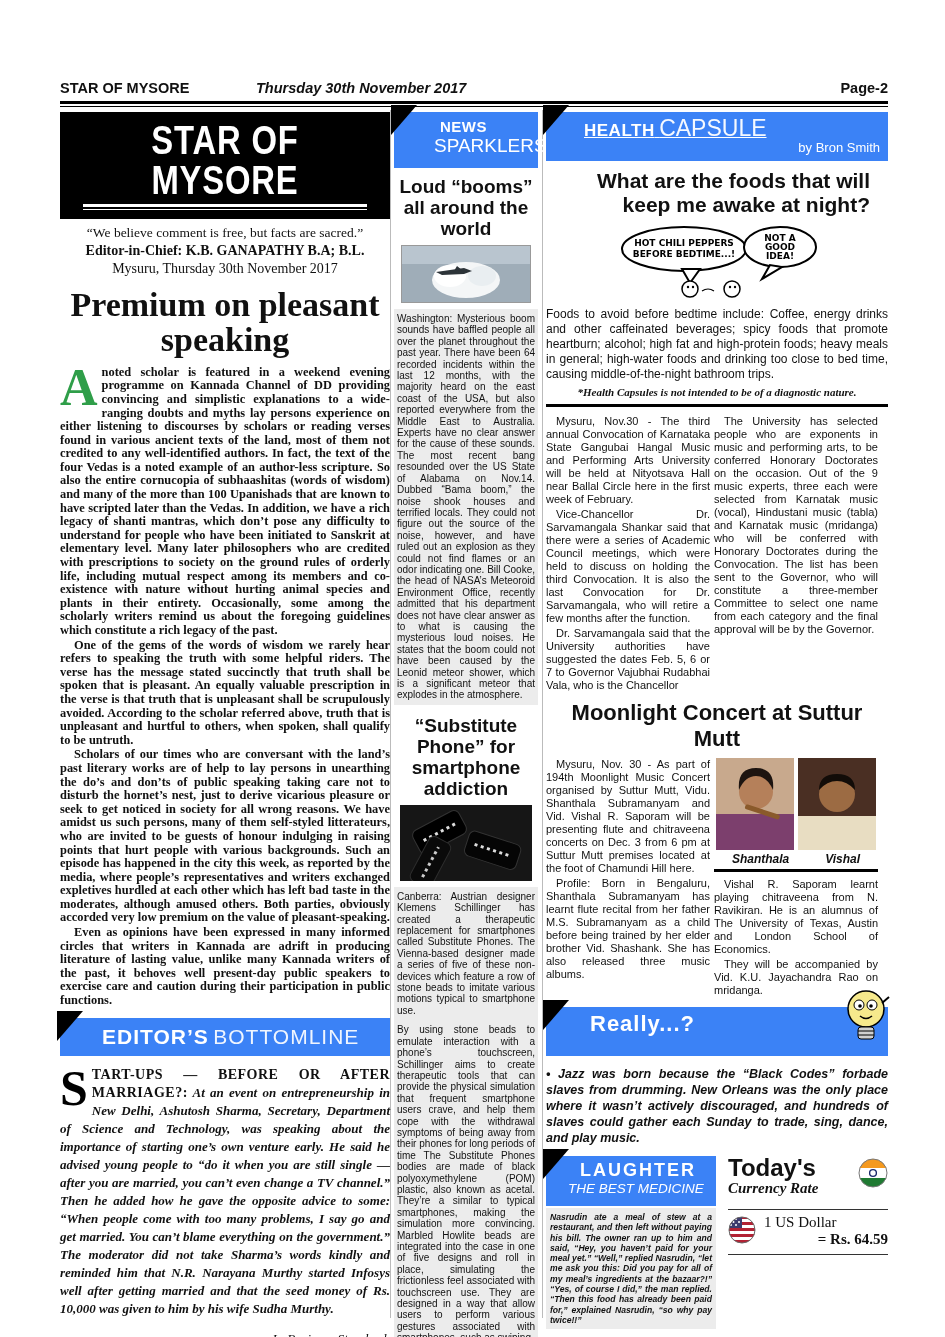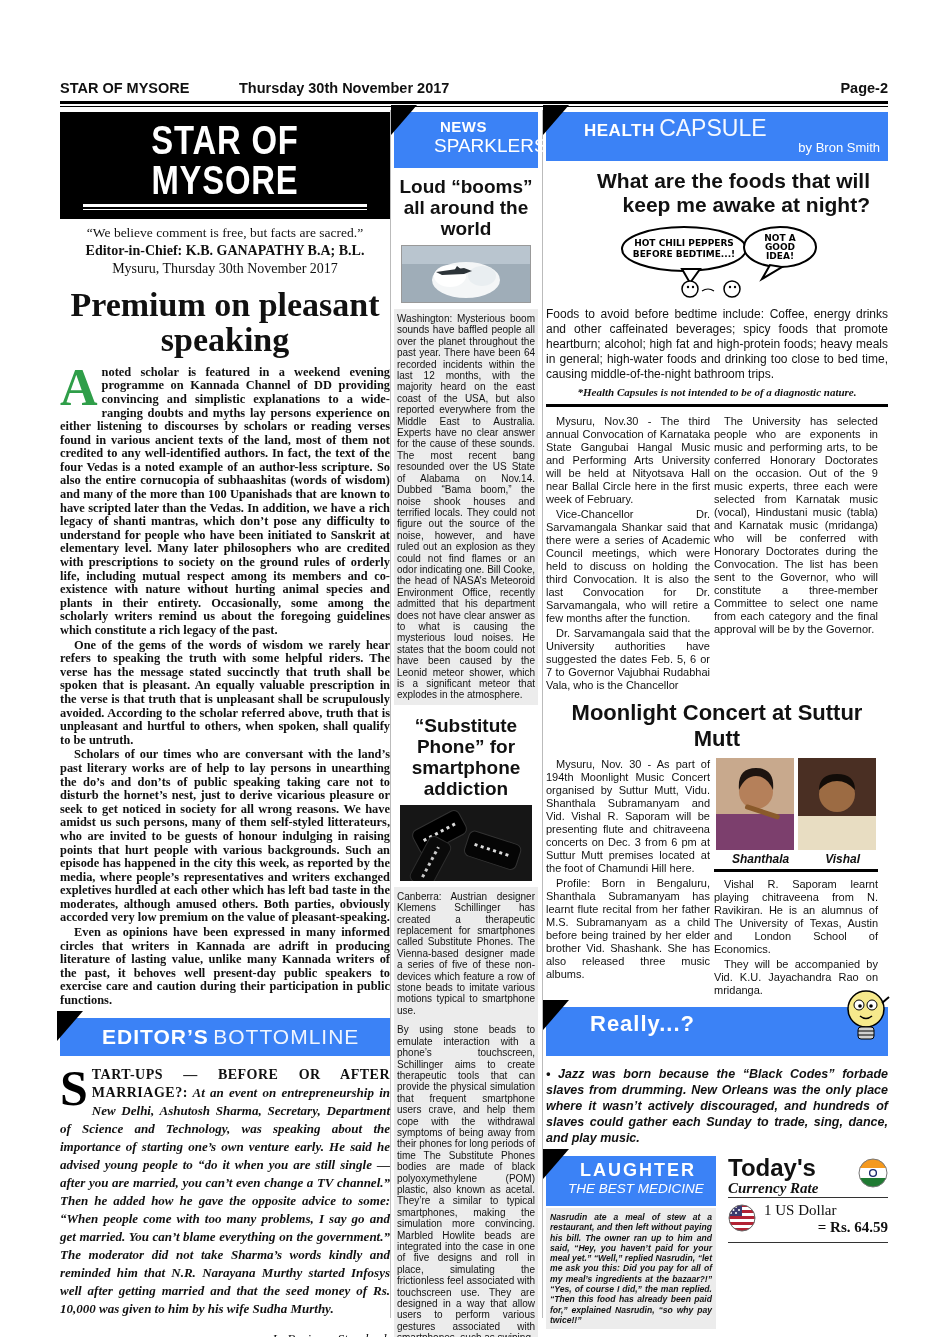--- a/index.html
+++ b/index.html
@@ -2,21 +2,21 @@
 <html><head>
 <meta charset="utf-8">
 <style>
   html,body{margin:0;padding:0;background:#fff;}
   .page{position:relative;width:945px;height:1337px;background:#fff;overflow:hidden;
         font-family:"Liberation Serif",serif;color:#111;}
   
   .topbar{position:absolute;top:80px;left:60px;width:828px;height:20px;
           font-family:"Liberation Sans",sans-serif;font-weight:bold;font-size:14.5px;}
   .topbar .paper{position:absolute;left:0;}
-  .topbar .date{position:absolute;left:179px;}
+  .topbar .date{position:absolute;left:196px;font-style:italic;}
   .topbar .pageno{position:absolute;right:0;}
   .rule-thick{position:absolute;top:101px;left:60px;width:828px;height:3px;background:#000;}
   .rule-thin{position:absolute;top:106px;left:60px;width:828px;height:1px;background:#000;}
   
   .col-left{position:absolute;left:60px;top:112px;width:330px;}
   .col-mid{position:absolute;left:394px;top:112px;width:144px;}
   .col-right{position:absolute;left:546px;top:112px;width:342px;}
   .vline{position:absolute;top:110px;width:1px;height:1208px;background:#bbb;}
   
   .mast{background:#000;color:#fff;text-align:center;padding:8px 0 9px;}
@@ -48,21 +48,21 @@
   .ns-l1{font-weight:bold;font-size:15px;letter-spacing:.5px;display:block;}
   .ns-l2{font-size:19px;display:block;margin-left:-6px;}
   .mid-title{font-family:"Liberation Sans",sans-serif;font-weight:bold;font-size:19px;line-height:21px;
              text-align:center;margin:8px 0 6px;}
   .gray{background:#ececec;padding:4px 3px;}
   .gray p{margin:0;font-family:"Liberation Sans",sans-serif;font-size:10px;line-height:11.4px;text-align:justify;}
   .gray p + p{margin-top:8px;}
   .mid-img{display:block;margin:2px auto 6px;}
   
   .hc-banner{height:46px;padding:3px 8px 0 38px;}
-  .hc-main{white-space:nowrap;}
+  .hc-main{white-space:nowrap;text-decoration:underline;}
   .hc-bold{font-weight:bold;font-size:17px;letter-spacing:.5px;}
   .hc-light{font-size:23px;color:rgba(255,255,255,.95);}
   .hc-by{display:block;text-align:right;font-size:13px;margin-top:-2px;}
   .hc-title{font-family:Liberation Sans, sans-serif;font-weight:bold;font-size:21px;line-height:24px;
             text-align:right;margin:8px 18px 6px;}
   .cartoon{display:block;margin:0 auto;}
   .hc-body{font-family:"Liberation Sans",sans-serif;font-size:12px;line-height:15px;text-align:justify;margin-top:6px;}
   .hc-disc{font-size:11px;font-weight:bold;font-style:italic;text-align:center;margin-top:4px;}
   .hdiv{height:3px;background:#000;margin:6px 0 8px;}
   .red-headline{font-family:"Liberation Sans",sans-serif;font-weight:bold;font-size:27px;line-height:33px;
@@ -83,21 +83,21 @@
         line-height:16px;text-align:justify;margin-top:10px;}
   
   .bottom-row{display:flex;gap:12px;margin-top:10px;}
   .laugh-wrap{width:170px;}
   .laugh-banner{height:46px;padding:4px 0 0 34px;}
   .laugh-l1{display:block;font-weight:bold;font-size:18px;letter-spacing:2px;}
   .laugh-l2{display:block;font-style:italic;font-size:13.5px;margin-left:-12px;}
   .joke{background:#ececec;padding:4px 4px;margin-top:2px;font-family:"Liberation Sans",sans-serif;
         font-weight:bold;font-style:italic;font-size:8.6px;line-height:10.3px;text-align:justify;}
   .cur-wrap{width:160px;font-family:"Liberation Serif",serif;}
-  .cur-head{position:relative;border-bottom:1px solid #333;padding-bottom:0;}
+  .cur-head{position:relative;border-bottom:1px solid #333;padding-bottom:12px;}
   .cur-title{font-family:"Liberation Sans",sans-serif;font-weight:bold;font-size:24px;line-height:24px;}
   .cur-sub{font-weight:bold;font-style:italic;font-size:15px;}
   .cur-flag-in{position:absolute;right:0;top:2px;}
   .cur-row{position:relative;border-bottom:1px solid #333;padding:4px 0 4px 36px;min-height:36px;}
   .cur-row .flag{position:absolute;left:0;top:6px;}
   .cur-name{font-size:15px;}
   .cur-val{font-size:15px;font-weight:bold;text-align:right;}
   .svg-border{border:1px solid #999;}
 </style>
 </head>

